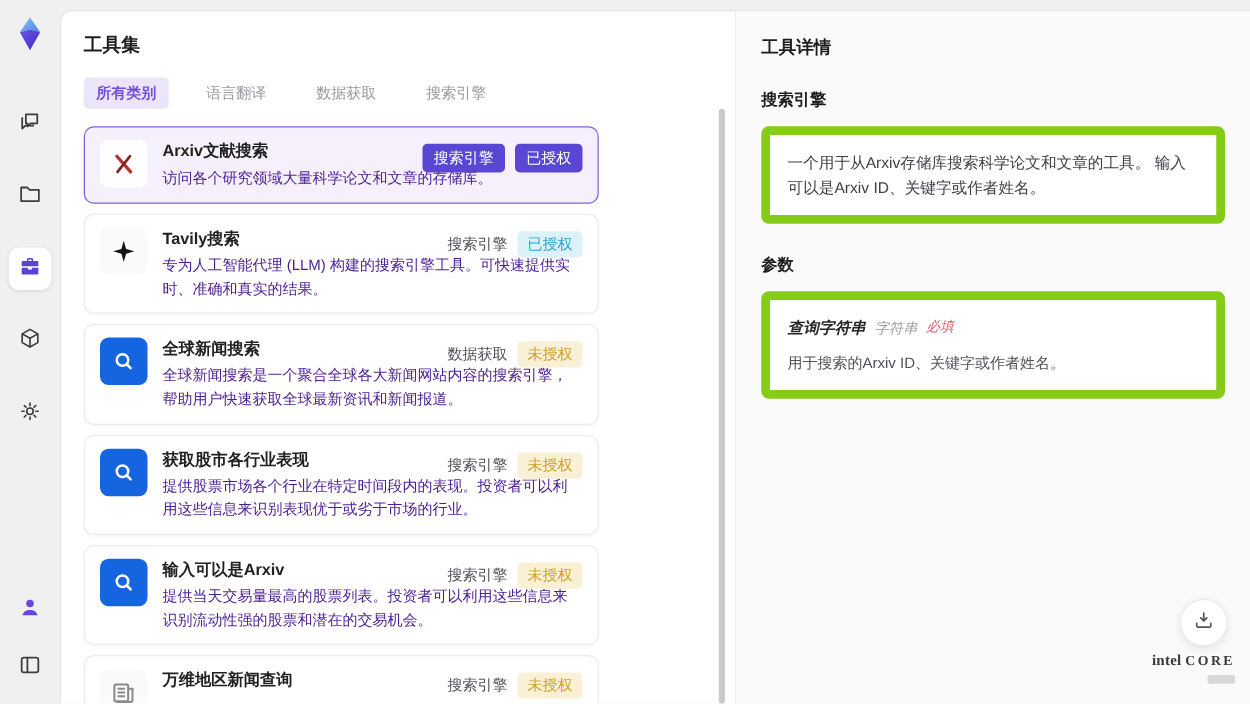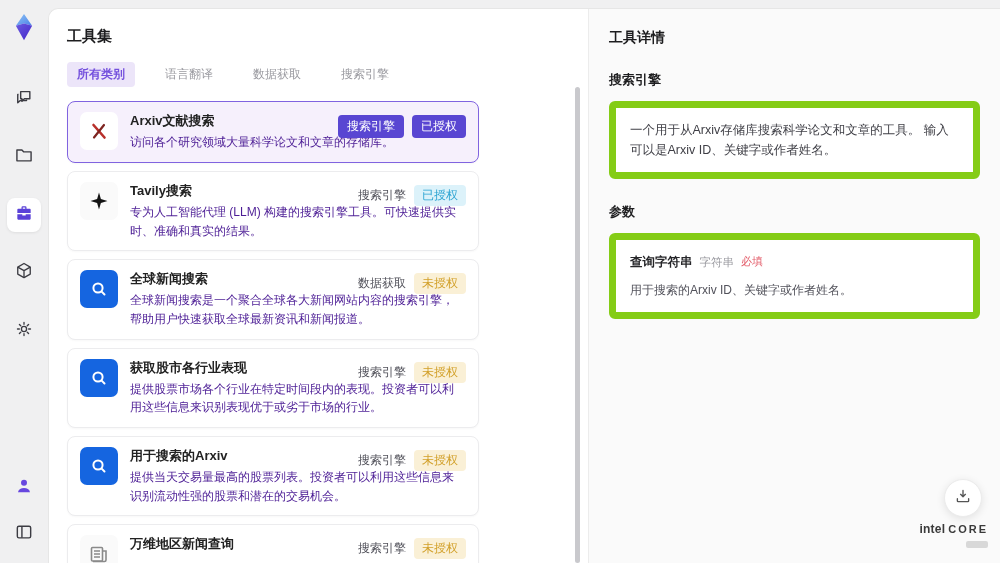--- a/index.html
+++ b/index.html
@@ -54,32 +54,32 @@
 
   .scroll-thumb { position:absolute; right:8px; top:78px; bottom:0; width:5px;
                   background:#c9c9cd; border-radius:3px; }
 
   
   .details-panel { flex:1; background:#fafafa; padding:16px 20px; position:relative; }
   .details-title { font-size:14px; font-weight:bold; color:#1d1d1f; margin:4px 0 0; }
   .section-heading { font-size:13px; font-weight:bold; color:#1d1d1f; margin-top:24px; }
   .info-box { background:#fff; border:7px solid #84cc16; border-radius:6px;
               padding:12px 14px; margin-top:12px; font-size:12.5px; color:#3f3f46; line-height:1.6; }
-  .param-head { display:flex; align-items:center; gap:7px; }
+  .param-head { display:flex; align-items:flex-end; gap:7px;font-style:italic; }
   .param-name { font-size:12.5px; font-weight:bold; color:#27272a; }
   .param-type { font-size:11.5px; color:#9a9aa0; }
   .param-required { font-size:11px; color:#e35d6a; }
   .param-desc { font-size:12px; color:#52525b; margin-top:9px; }
 
   
   .fab { position:absolute; right:18px; bottom:46px; width:38px; height:38px; border-radius:50%;
          background:#fff; border:1px solid #ececec; box-shadow:0 2px 8px rgba(0,0,0,.10);
          display:flex; align-items:center; justify-content:center; cursor:pointer; }
   .fab svg { width:18px; height:18px; }
-  .brand { position:absolute; right:12px; bottom:12px; text-align:right; line-height:1; }
+  .brand { position:absolute; right:12px; bottom:12px; text-align:right; line-height:1;font-family:Liberation Serif, serif; }
   .brand-row { display:flex; align-items:baseline; gap:3px; justify-content:flex-end; }
   .brand-intel { font-size:12px; font-weight:bold; color:#3a3a3a; letter-spacing:.2px; }
   .brand-core { font-size:11px; color:#3a3a3a; letter-spacing:2px; font-weight:bold; text-transform:uppercase; }
   .brand-chip { display:inline-block; margin-top:3px; width:22px; height:7px;
                 background:#d8d8d8; border-radius:2px; }
 </style>
 </head>
 <body>
 
 <nav class="sidebar">
@@ -229,21 +229,21 @@
     </div>
   </div>
         <div class="tool-card">
     <div class="tool-icon icon-news-blue">
             <svg viewBox="0 0 24 24" fill="none" stroke="#ffffff" stroke-width="2" stroke-linecap="round">
     <circle cx="11" cy="11" r="4.6"></circle>
     <line x1="14.4" y1="14.4" x2="17.5" y2="17.5"></line>
   </svg>
           </div>
     <div class="tool-body">
-      <div class="tool-name">用于搜索的Arxiv</div>
+      <div class="tool-name">输入可以是Arxiv</div>
       <div class="tool-desc">提供当天交易量最高的股票列表。投资者可以利用这些信息来识别流动性强的股票和潜在的交易机会。</div>
     </div>
     <div class="badges">
       <span class="cat-label">搜索引擎</span>
       <span class="status-badge unauthorized">未授权</span>
     </div>
   </div>
         <div class="tool-card">
     <div class="tool-icon icon-newspaper">
             <svg viewBox="0 0 24 24" fill="none" stroke="#8a8a8a" stroke-width="1.6">

